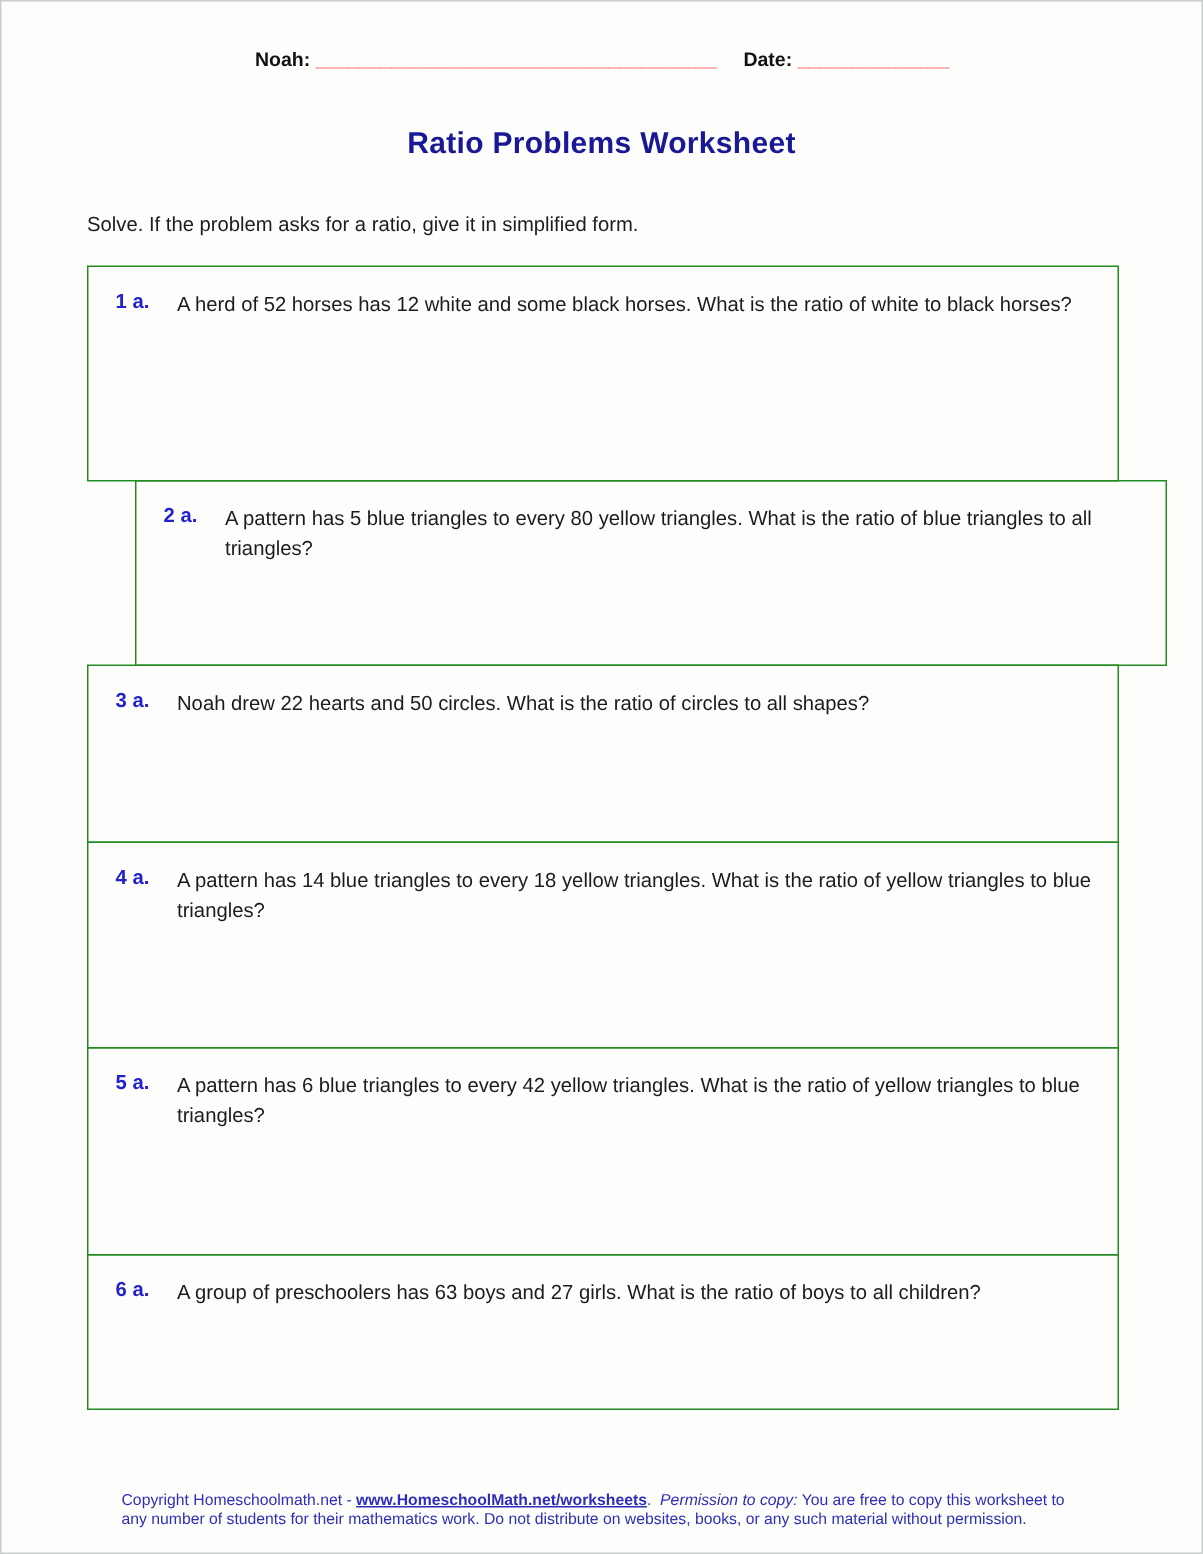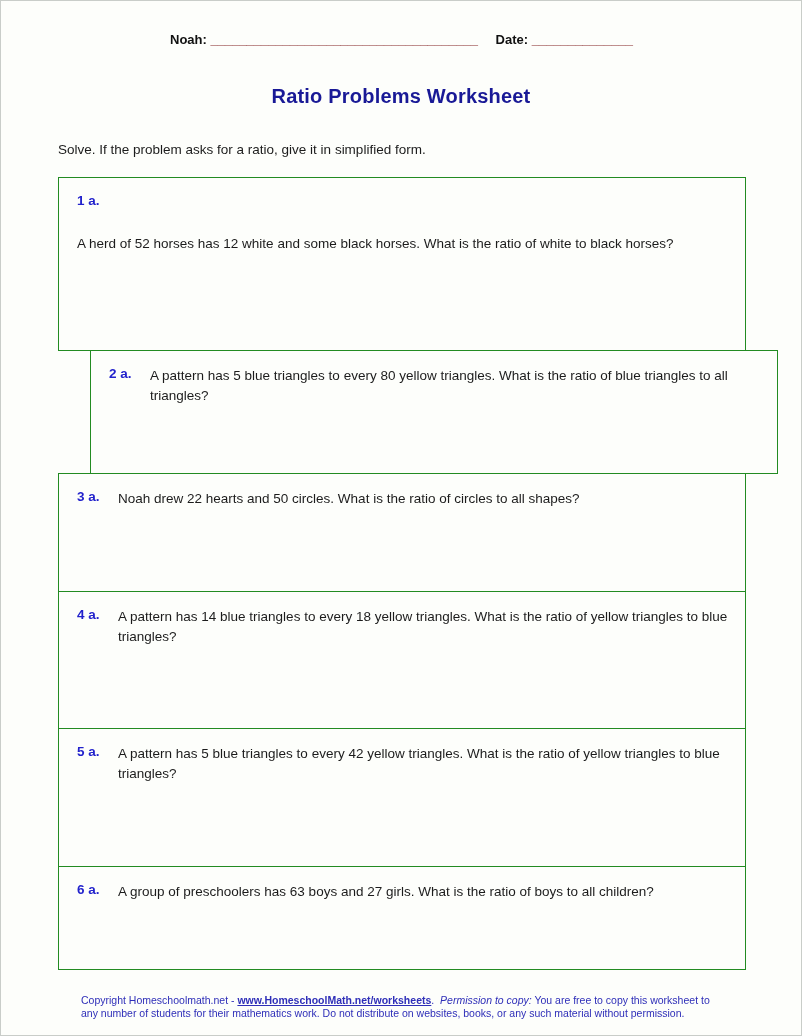--- a/index.html
+++ b/index.html
@@ -19,21 +19,21 @@
     position: absolute;
     top: 31px;
     left: 169px;
     font-size: 13px;
     font-weight: bold;
     color: #111;
     white-space: nowrap;
   }
   .fill-line {
     font-weight: bold;
-    color: #7f1d1d;
+    color: #ef4444;
     letter-spacing: 0px;
   }
   .date-label { margin-left: 14px; }
 
   .title {
     position: absolute;
     top: 84px;
     left: 0;
     width: 100%;
     text-align: center;
@@ -59,21 +59,21 @@
   }
   .problem-box {
     border: 1px solid var(--border_green, #228b22);
     width: 688px;
     display: flex;
     align-items: flex-start;
     padding: 15px 6px 0 18px;
     background: transparent;
   }
   .problem-box + .problem-box { margin-top: -1px; }
-  .h1 { height: 174px; flex-direction: column; }
+  .h1 { height: 144px; }
   .h2 { height: 124px; margin-left: 32px; }
   .h3 { height: 119px; }
   .h4 { height: 138px; }
   .h5 { height: 139px; }
   .h6 { height: 104px; }
 
   .problem-number {
     width: 41px;
     flex: 0 0 41px;
     font-size: 13.5px;
@@ -143,21 +143,21 @@
       <span class="problem-text">Noah drew 22 hearts and 50 circles. What is the ratio of circles to all shapes?</span>
     </div>
 
     <div class="problem-box h4">
       <span class="problem-number">4 a.</span>
       <span class="problem-text">A pattern has 14 blue triangles to every 18 yellow triangles. What is the ratio of yellow triangles to blue triangles?</span>
     </div>
 
     <div class="problem-box h5">
       <span class="problem-number">5 a.</span>
-      <span class="problem-text">A pattern has 5 blue triangles to every 42 yellow triangles. What is the ratio of yellow triangles to blue triangles?</span>
+      <span class="problem-text">A pattern has 6 blue triangles to every 42 yellow triangles. What is the ratio of yellow triangles to blue triangles?</span>
     </div>
 
     <div class="problem-box h6">
       <span class="problem-number">6 a.</span>
       <span class="problem-text">A group of preschoolers has 63 boys and 27 girls. What is the ratio of boys to all children?</span>
     </div>
 
   </div>
 
   <div class="footer">

